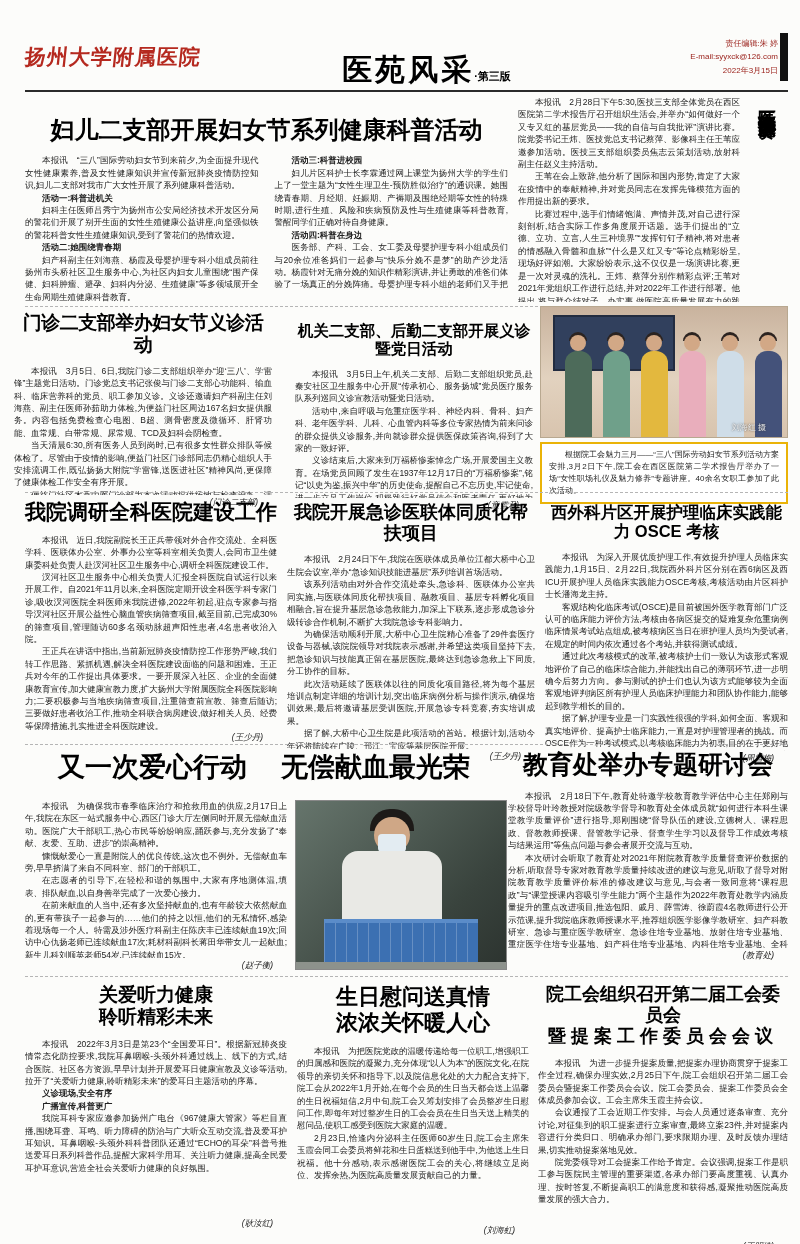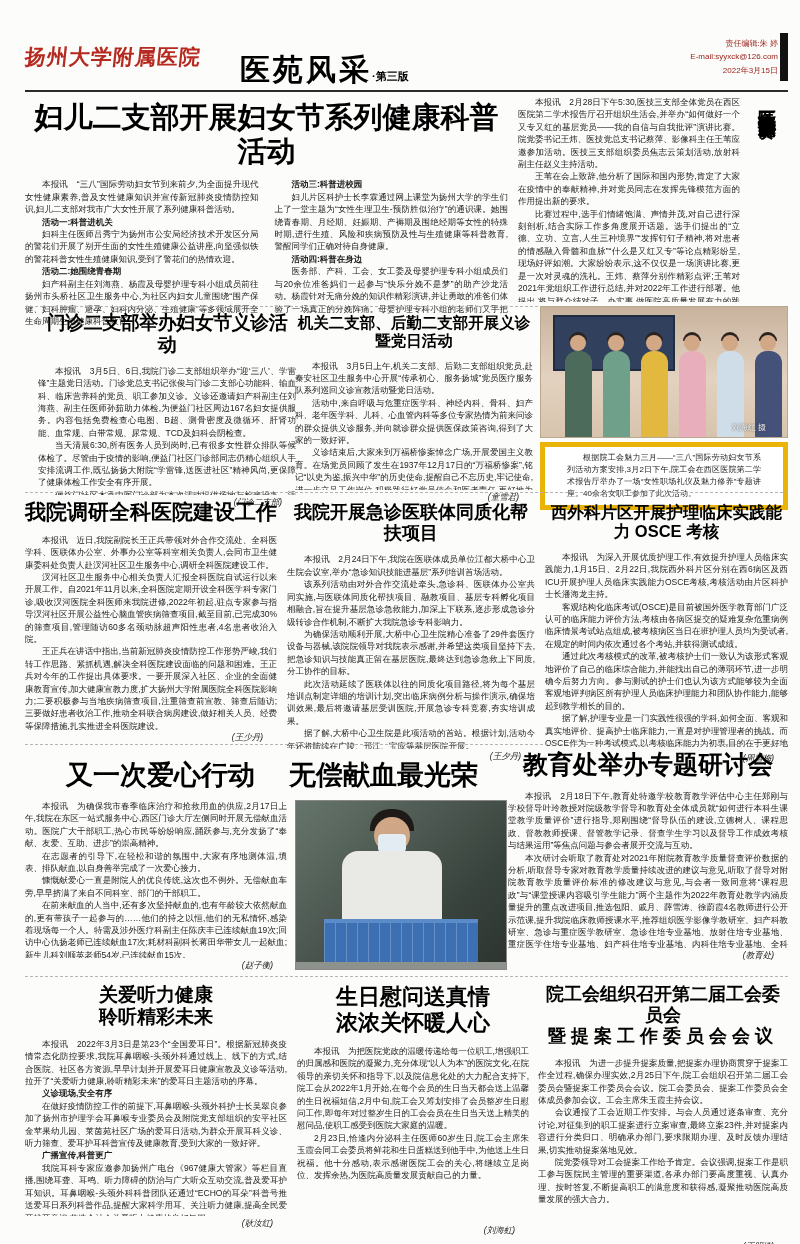--- a/index.html
+++ b/index.html
@@ -2,21 +2,21 @@
 <html><head>
 <meta charset="utf-8">
 <style>
   html,body{margin:0;padding:0;background:#dcdcdc;}
   .page{position:relative;width:800px;height:1244px;margin:0 auto;background:#fcfcfa;
         font-family:"Liberation Sans","DejaVu Sans",sans-serif;color:#1c1c1c;overflow:hidden;}
   .abs{position:absolute;}
   
   .mast{left:25px;top:28px;width:763px;height:58px;display:flex;align-items:center;}
   .logo{width:215px;font-size:21px;font-weight:bold;color:#b5291f;transform:skewX(-6deg);letter-spacing:1px;}
-  .ed{flex:1;text-align:left;margin-top:27px;}
+  .ed{flex:1;text-align:center;margin-top:27px;}
   .ed-title{font-size:30px;font-weight:900;letter-spacing:3px;color:#000;}
   .ed-label{font-size:11px;font-weight:bold;color:#000;}
   .meta{width:165px;text-align:right;font-size:8px;color:#9b221c;line-height:1.7;padding-right:2px;}
   .meta-bar{width:8px;height:48px;background:#121212;}
   .rule{left:25px;top:90px;width:763px;border-top:2.5px solid #2b2b2b;height:0;}
   .sep{left:25px;width:763px;border-top:1px dashed #b5b5b5;height:0;}
   
   .hd{font-weight:900;color:#000;text-align:center;line-height:1.18;}
   .hd2{display:block;}
   
@@ -30,21 +30,21 @@
   .vhead{width:42px;writing-mode:vertical-rl;text-orientation:upright;font-size:18px;font-weight:900;
          letter-spacing:1px;line-height:42px;margin-left:6px;color:#000;}
   
   .ph1{width:248px;}
   .ph1-img{position:relative;height:130px;background:linear-gradient(180deg,#c9b39e 0%,#e2d2bf 55%,#d8c4ae 100%);overflow:hidden;border:1px solid #b8a890;}
   .screen{position:absolute;left:12px;top:8px;width:118px;height:52px;background:#31405d;border:2px solid #222c40;}
   .fig{position:absolute;bottom:0;width:27px;height:86px;border-radius:12px 12px 0 0;}
   .fig .head{position:absolute;top:-16px;left:5px;width:16px;height:16px;border-radius:50%;background:#d2a886;}
   .fig .hair{position:absolute;top:-19px;left:4px;width:18px;height:9px;border-radius:9px 9px 0 0;background:#2b2320;}
   .credit{position:absolute;right:21px;bottom:4px;color:#f3f3f3;font-size:8px;text-shadow:0 0 2px #333;text-align:right;}
-  .cap{border:5px solid #eab308;margin-top:4px;padding:5px 22px;font-size:8px;line-height:1.5;text-align:justify;text-indent:2em;background:#fff;}
+  .cap{border:2px solid #eab308;margin-top:4px;padding:5px 7px;font-size:8px;line-height:1.5;text-align:justify;text-indent:2em;background:#fff;}
   
   .ph2{position:relative;width:210px;height:168px;background:linear-gradient(135deg,#66756c 0%,#39433d 70%,#2c332f 100%);overflow:hidden;border:1px solid #888;}
   .p2-head{position:absolute;left:78px;top:16px;width:36px;height:36px;border-radius:50%;background:#cfa786;}
   .p2-hair{position:absolute;left:74px;top:8px;width:44px;height:22px;border-radius:20px 20px 0 0;background:#1d1a18;}
   .p2-mask{position:absolute;left:82px;top:33px;width:28px;height:18px;border-radius:4px;background:#e3ecf2;}
   .p2-coat{position:absolute;left:46px;top:50px;width:100px;height:74px;border-radius:16px 16px 0 0;background:#e9e9e5;}
   .p2-basket{position:absolute;left:28px;top:118px;width:154px;height:42px;background:#3c70b2;border-top:4px solid #5b8cc9;
              background-image:repeating-linear-gradient(90deg,rgba(255,255,255,.22) 0 1px,transparent 1px 11px);}
   .p2-table{position:absolute;left:0;bottom:0;width:100%;height:7px;background:#8d928c;}
 </style>
@@ -61,21 +61,21 @@
     <div class="meta">
       <div>责任编辑:朱 婷</div>
       <div>E-mail:syyxck@126.com</div>
       <div>2022年3月15日</div>
     </div>
     <div class="meta-bar"></div>
   </div>
   <div class="abs rule"></div>
 
   <section class="abs" style="left:25px;top:98px;width:483px;">
-    <h2 class="hd" style="font-size:29px;margin:2px 0 10px;">妇儿二支部开展妇女节系列健康科普活动</h2>
+    <h2 class="hd" style="font-size:24px;margin:18px 0 10px;">妇儿二支部开展妇女节系列健康科普活动</h2>
     <div class="bd" style="column-count:2;column-gap:16px;height:156px;overflow:hidden;">
       <p><span class="lead">本报讯</span>　<span>“三八”国际劳动妇女节到来前夕,为全面提升现代女性健康素养,普及女性健康知识并宣传新冠肺炎疫情防控知识,妇儿二支部对我市广大女性开展了系列健康科普活动。</span></p>
       <p class="sub">活动一:科普进机关</p>
       <p>妇科主任医师吕秀宁为扬州市公安局经济技术开发区分局的警花们开展了别开生面的女性生殖健康公益讲座,向坚强似铁的警花科普女性生殖健康知识,受到了警花们的热情欢迎。</p>
       <p class="sub">活动二:她围绕青春期</p>
       <p>妇产科副主任刘海燕、杨霞及母婴护理专科小组成员前往扬州市头桥社区卫生服务中心,为社区内妇女儿童围绕“围产保健、妇科肿瘤、避孕、妇科内分泌、生殖健康”等多领域展开全生命周期生殖健康科普教育。</p>
       <p class="sub">活动三:科普进校园</p>
       <p>妇儿片区科护士长李霖通过网上课堂为扬州大学的学生们上了一堂主题为“女性生理卫生-预防胜似治疗”的通识课。她围绕青春期、月经期、妊娠期、产褥期及围绝经期等女性的特殊时期,进行生殖、风险和疾病预防及性与生殖健康等科普教育,警醒同学们正确对待自身健康。</p>
       <p class="sub">活动四:科普在身边</p>
       <p>医务部、产科、工会、女工委及母婴护理专科小组成员们与20余位准爸妈们一起参与“快乐分娩不是梦”的助产沙龙活动。杨霞针对无痛分娩的知识作精彩演讲,并让勇敢的准爸们体验了一场真正的分娩阵痛。母婴护理专科小组的老师们又手把手地指导现场准爸妈们进行新生儿沐浴、抚触、臀护理的方法及技巧。</p>
@@ -88,31 +88,31 @@
       <p><span class="lead">本报讯</span>　<span>2月28日下午5:30,医技三支部全体党员在西区医院第二学术报告厅召开组织生活会,并举办“如何做好一个又专又红的基层党员——我的自信与自我批评”演讲比赛。院党委书记王炜、医技党总支书记蔡萍、影像科主任王苇应邀参加活动。医技三支部组织委员焦志云策划活动,放射科副主任赵义主持活动。</span></p>
       <p>王苇在会上致辞,他分析了国际和国内形势,肯定了大家在疫情中的奉献精神,并对党员同志在发挥先锋模范方面的作用提出新的要求。</p>
       <p>比赛过程中,选手们情绪饱满、声情并茂,对自己进行深刻剖析,结合实际工作多角度展开话题。选手们提出的“立德、立功、立言,人生三种境界”“发挥钉钉子精神,将对患者的情感融入骨髓和血脉”“什么是又红又专”等论点精彩纷呈,现场好评如潮。大家纷纷表示,这不仅仅是一场演讲比赛,更是一次对灵魂的洗礼。王炜、蔡萍分别作精彩点评;王苇对2021年党组织工作进行总结,并对2022年工作进行部署。他提出,将与群众结对子、办实事,做医院高质量发展有力的践行者和推动者。</p>
 
     </div>
     <div class="vhead">医技三支部举办演讲比赛</div>
   </section>
 
   <div class="abs sep" style="top:306px;"></div>
 
-  <section class="abs" style="left:38px;top:312px;width:258px;">
+  <section class="abs" style="left:14px;top:312px;width:258px;">
     <h2 class="hd" style="font-size:19px;letter-spacing:-0.5px;margin:0 0 8px;">门诊二支部举办妇女节义诊活动</h2>
     <div class="bd" style="height:130px;overflow:hidden;">
       <p><span class="lead">本报讯</span>　<span>3月5日、6日,我院门诊二支部组织举办“迎‘三八’、学雷锋”主题党日活动。门诊党总支书记张俊与门诊二支部心功能科、输血科、临床营养科的党员、职工参加义诊。义诊还邀请妇产科副主任刘海燕、副主任医师孙茹助力体检,为便益门社区周边167名妇女提供服务。内容包括免费检查心电图、B超、测骨密度及微循环、肝肾功能、血常规、白带常规、尿常规、TCD及妇科会阴检查。</span></p>
       <p>当天清晨6:30,所有医务人员到岗时,已有很多女性群众排队等候体检了。尽管由于疫情的影响,便益门社区门诊部同志仍精心组织人手安排流调工作,既弘扬扬大附院“学雷锋,送医进社区”精神风尚,更保障了健康体检工作安全有序开展。</p>
       <p>便益门社区木香中医门诊部为本次活动提供场地与检查设备。活动超出社区预期,深受广大群众夸赞,也吸引了扬州新闻频道记者的采访。</p>
     </div>
     <div class="byline">(门诊二支部)</div>
   </section>
 
-  <section class="abs" style="left:295px;top:312px;width:238px;">
+  <section class="abs" style="left:295px;top:320px;width:238px;">
     <h2 class="hd" style="font-size:15.5px;margin:2px 0 9px;">机关二支部、后勤二支部开展义诊暨党日活动</h2>
     <div class="bd" style="height:130px;overflow:hidden;">
       <p><span class="lead">本报讯</span>　<span>3月5日上午,机关二支部、后勤二支部组织党员,赴秦安社区卫生服务中心开展“传承初心、服务扬城”党员医疗服务队系列巡回义诊宣教活动暨党日活动。</span></p>
       <p>活动中,来自呼吸与危重症医学科、神经内科、骨科、妇产科、老年医学科、儿科、心血管内科等多位专家热情为前来问诊的群众提供义诊服务,并向就诊群众提供医保政策咨询,得到了大家的一致好评。</p>
       <p>义诊结束后,大家来到万福桥惨案悼念广场,开展爱国主义教育。在场党员回顾了发生在1937年12月17日的“万福桥惨案”,铭记“以史为鉴,振兴中华”的历史使命,提醒自己不忘历史,牢记使命,进一步立足工作岗位,积极践行好党员使命和医者责任,更好地为新时代中国特色社会主义建设发挥自己的力量。</p>
     </div>
     <div class="byline">(童雪君)</div>
   </section>
 
   <figure class="abs ph1" style="left:540px;top:306px;margin:0;">
@@ -178,30 +178,30 @@
       <p><span class="lead">本报讯</span>　<span>为深入开展优质护理工作,有效提升护理人员临床实践能力,1月15日、2月22日,我院西外科片区分别在西6病区及西ICU开展护理人员临床实践能力OSCE考核,考核活动由片区科护士长潘海龙主持。</span></p>
       <p>客观结构化临床考试(OSCE)是目前被国外医学教育部门广泛认可的临床能力评价方法,考核由各病区提交的疑难复杂危重病例临床情景考试站点组成,被考核病区当日在班护理人员均为受试者,在规定的时间内依次通过各个考站,并获得测试成绩。</p>
       <p>通过此次考核模式的改革,被考核护士们一致认为该形式客观地评价了自己的临床综合能力,并能找出自己的薄弱环节,进一步明确今后努力方向。参与测试的护士们也认为该方式能够较为全面客观地评判病区所有护理人员临床护理能力和团队协作能力,能够起到教学相长的目的。</p>
       <p>据了解,护理专业是一门实践性很强的学科,如何全面、客观和真实地评价、提高护士临床能力,一直是对护理管理者的挑战。而OSCE作为一种考试模式,以考核临床能力为初衷,目的在于更好地反馈教学成果,达到以考促学,以考促教,以考促改的目的。同时,该模式能不断改进护理人员培训方法,提高护理单元团队协作能力,最终为患者提供“有温度”的护理。</p>
     </div>
     <div class="byline">(周雪梅)</div>
   </section>
 
   <div class="abs sep" style="top:744px;"></div>
 
-  <h2 class="abs hd" style="left:25px;top:752px;width:478px;font-size:27px;display:flex;justify-content:center;gap:34px;margin:8px;">
+  <h2 class="abs hd" style="left:25px;top:752px;width:478px;font-size:27px;display:flex;justify-content:center;gap:34px;margin:0;">
     <span>又一次爱心行动</span>
     <span>无偿献血最光荣</span>
   </h2>
 
   <section class="abs" style="left:25px;top:800px;width:262px;">
     <div class="bd" style="height:158px;overflow:hidden;">
       <p><span class="lead">本报讯</span>　<span>为确保我市春季临床治疗和抢救用血的供应,2月17日上午,我院在东区一站式服务中心,西区门诊大厅左侧同时开展无偿献血活动。医院广大干部职工,热心市民等纷纷响应,踊跃参与,充分发扬了“奉献、友爱、互助、进步”的崇高精神。</span></p>
+      <p>慷慨献爱心一直是附院人的优良传统,这次也不例外。无偿献血车旁,早早挤满了来自不同科室、部门的干部职工。</p>
       <p>在志愿者的引导下,在轻松和谐的氛围中,大家有序地测体温,填表、排队献血,以自身善举完成了一次爱心接力。</p>
-      <p>慷慨献爱心一直是附院人的优良传统,这次也不例外。无偿献血车旁,早早挤满了来自不同科室、部门的干部职工。</p>
       <p>在前来献血的人当中,还有多次坚持献血的,也有年龄较大依然献血的,更有带孩子一起参与的……他们的持之以恒,他们的无私情怀,感染着现场每一个人。特需及涉外医疗科副主任陈庆丰已连续献血19次;回访中心仇扬老师已连续献血17次;耗材科副科长蒋田华带女儿一起献血;新生儿科刘顺英老师54岁,已连续献血15次。</p>
 
     </div>
     <div class="byline">(赵子衡)</div>
   </section>
 
   <div class="abs ph2" style="left:295px;top:800px;">
     <div class="p2-hair"></div>
     <div class="p2-head"></div>
     <div class="p2-mask"></div>
@@ -223,21 +223,20 @@
   <div class="abs sep" style="top:976px;"></div>
 
   <section class="abs" style="left:25px;top:984px;width:262px;">
     <h2 class="hd" style="font-size:19px;margin:0 0 9px;">
       <span class="hd2">关爱听力健康</span>
       <span class="hd2">聆听精彩未来</span>
     </h2>
     <div class="bd" style="height:178px;overflow:hidden;">
       <p><span class="lead">本报讯</span>　<span>2022年3月3日是第23个“全国爱耳日”。根据新冠肺炎疫情常态化防控要求,我院耳鼻咽喉-头颈外科通过线上、线下的方式,结合医院、社区各方资源,早早计划并开展爱耳日健康宣教及义诊等活动,拉开了“关爱听力健康,聆听精彩未来”的爱耳日主题活动的序幕。</span></p>
       <p class="sub">义诊现场,安全有序</p>
-      <p>在做好疫情防控工作的前提下,耳鼻咽喉-头颈外科护士长吴翠良参加了扬州市护理学会耳鼻喉专业委员会及附院党支部组织的安平社区金苹果幼儿园、莱茵苑社区广场的爱耳日活动,为群众开展耳科义诊、听力筛查、爱耳护耳科普宣传及健康教育,受到大家的一致好评。</p>
       <p class="sub">广播宣传,科普更广</p>
       <p>我院耳科专家应邀参加扬州广电台《967健康大管家》等栏目直播,围绕耳聋、耳鸣、听力障碍的防治与广大听众互动交流,普及爱耳护耳知识。耳鼻咽喉-头颈外科科普团队还通过“ECHO的耳朵”科普号推送爱耳日系列科普作品,提醒大家科学用耳、关注听力健康,提高全民爱耳护耳意识,营造全社会关爱听力健康的良好氛围。</p>
     </div>
     <div class="byline">(耿汝红)</div>
   </section>
 
   <section class="abs" style="left:297px;top:984px;width:232px;">
     <h2 class="hd" style="font-size:22px;margin:0 0 9px;">
       <span class="hd2">生日慰问送真情</span>
       <span class="hd2">浓浓关怀暖人心</span>

